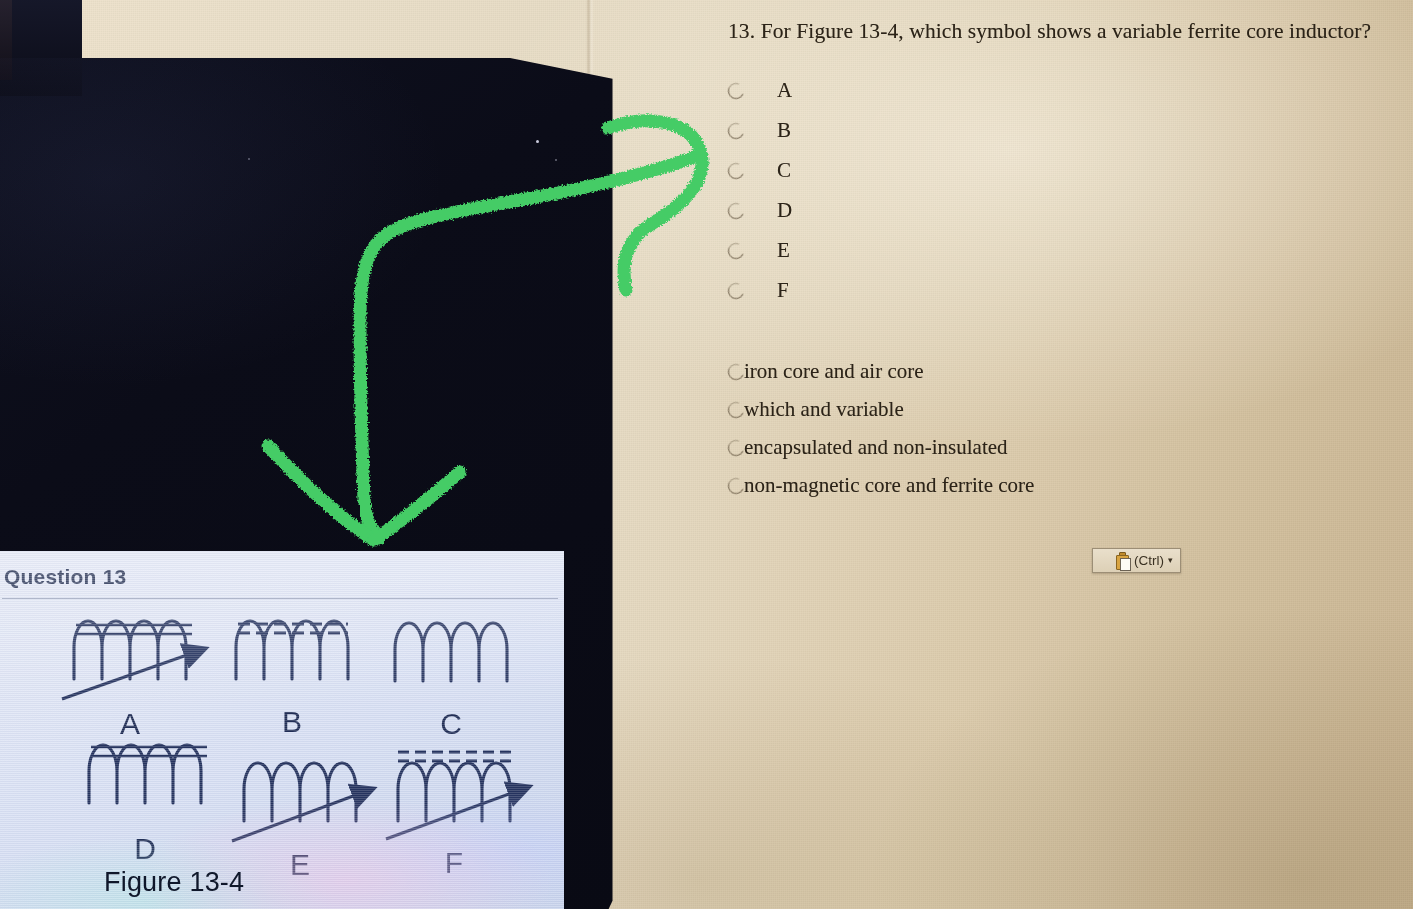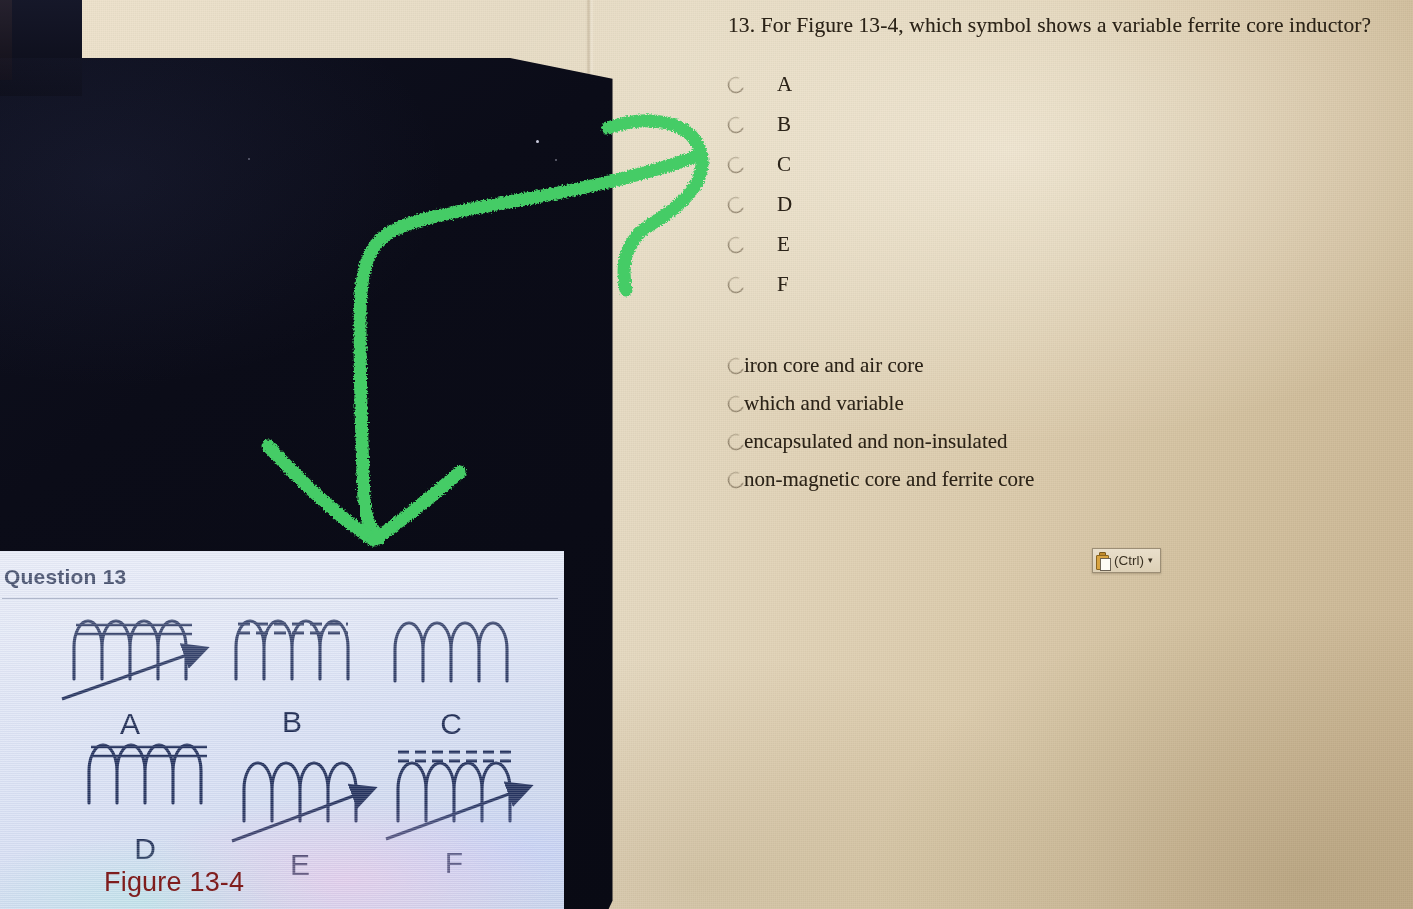--- a/index.html
+++ b/index.html
@@ -57,21 +57,21 @@
   .device-gloss{
     position:absolute;left:-10px;top:58px;width:632px;height:860px;
     background:radial-gradient(ellipse 480px 300px at 120px 120px, rgba(90,100,160,.10), rgba(0,0,0,0) 70%);
     clip-path:polygon(0% 0%, 82.3% 0%, 98.5% 2.4%, 98.5% 98%, 97.2% 100%, 0% 100%);
     pointer-events:none;
   }
   .dust{position:absolute;border-radius:50%;background:rgba(235,235,255,.85);}
 
   
   .quiz{
-    position:absolute;left:728px;top:12px;width:680px;
+    position:absolute;left:728px;top:18px;width:680px;
     color:#2c2519;
   }
   .q-stem{
     font-size:21.5px;line-height:1.25;letter-spacing:.1px;
     color:#2b2318;white-space:nowrap;
     text-shadow:0 0 .6px rgba(60,48,30,.35);
   }
   .q-stem.q17{white-space:normal;}
   .opts{margin-top:26px;}
   .opt{display:flex;align-items:center;height:40px;}
@@ -90,21 +90,21 @@
   }
   .q13 .opt-label{margin-left:33px;}
   .q17 .opt-label{}
   .q17-block{margin-top:42px;}
   .q17-block .opt{height:38px;}
 
   
   .paste-tag{
     position:absolute;left:1092px;top:548px;
     display:flex;align-items:center;gap:4px;
-    padding:3px 7px 3px 2px;
+    padding:3px 7px 3px 22px;
     background:linear-gradient(180deg,#e9dfcb,#ddd0b6);
     border:1px solid #9c8e76;
     box-shadow:0 1px 2px rgba(60,45,20,.25);
     font-family:"Liberation Sans",sans-serif;
     font-size:13.5px;color:#3a3122;
   }
   .clip-icon{position:relative;width:15px;height:17px;flex:0 0 auto;}
   .clip-body{position:absolute;left:1px;top:3px;width:11px;height:13px;background:#d9a441;border:1px solid #8a6420;border-radius:1px;}
   .clip-clip{position:absolute;left:4px;top:0px;width:5px;height:4px;background:#bf8a2c;border:1px solid #7d5a1c;border-radius:1px;}
   .clip-page{position:absolute;left:5px;top:6px;width:9px;height:11px;background:#fdfbf5;border:1px solid #6c6253;}
@@ -137,21 +137,21 @@
     letter-spacing:.2px;
   }
   .q13-rule{
     position:absolute;left:6px;top:47px;width:556px;height:1px;
     background:rgba(40,55,100,.45);
   }
   .fig-svg{position:absolute;left:0;top:0;width:568px;height:358px;}
   .fig-caption{
     position:absolute;left:104px;top:867px;
     font-family:"Liberation Sans",sans-serif;
-    font-size:27px;color:#7f1d1d;letter-spacing:.2px;
+    font-size:27px;color:#0f172a;letter-spacing:.2px;
   }
 
   
   .marker{position:absolute;left:0;top:0;width:1413px;height:909px;pointer-events:none;}
   .marker path{filter:url(#rough);}
 </style>
 </head>
 <body>
 
 <div id="stage">

